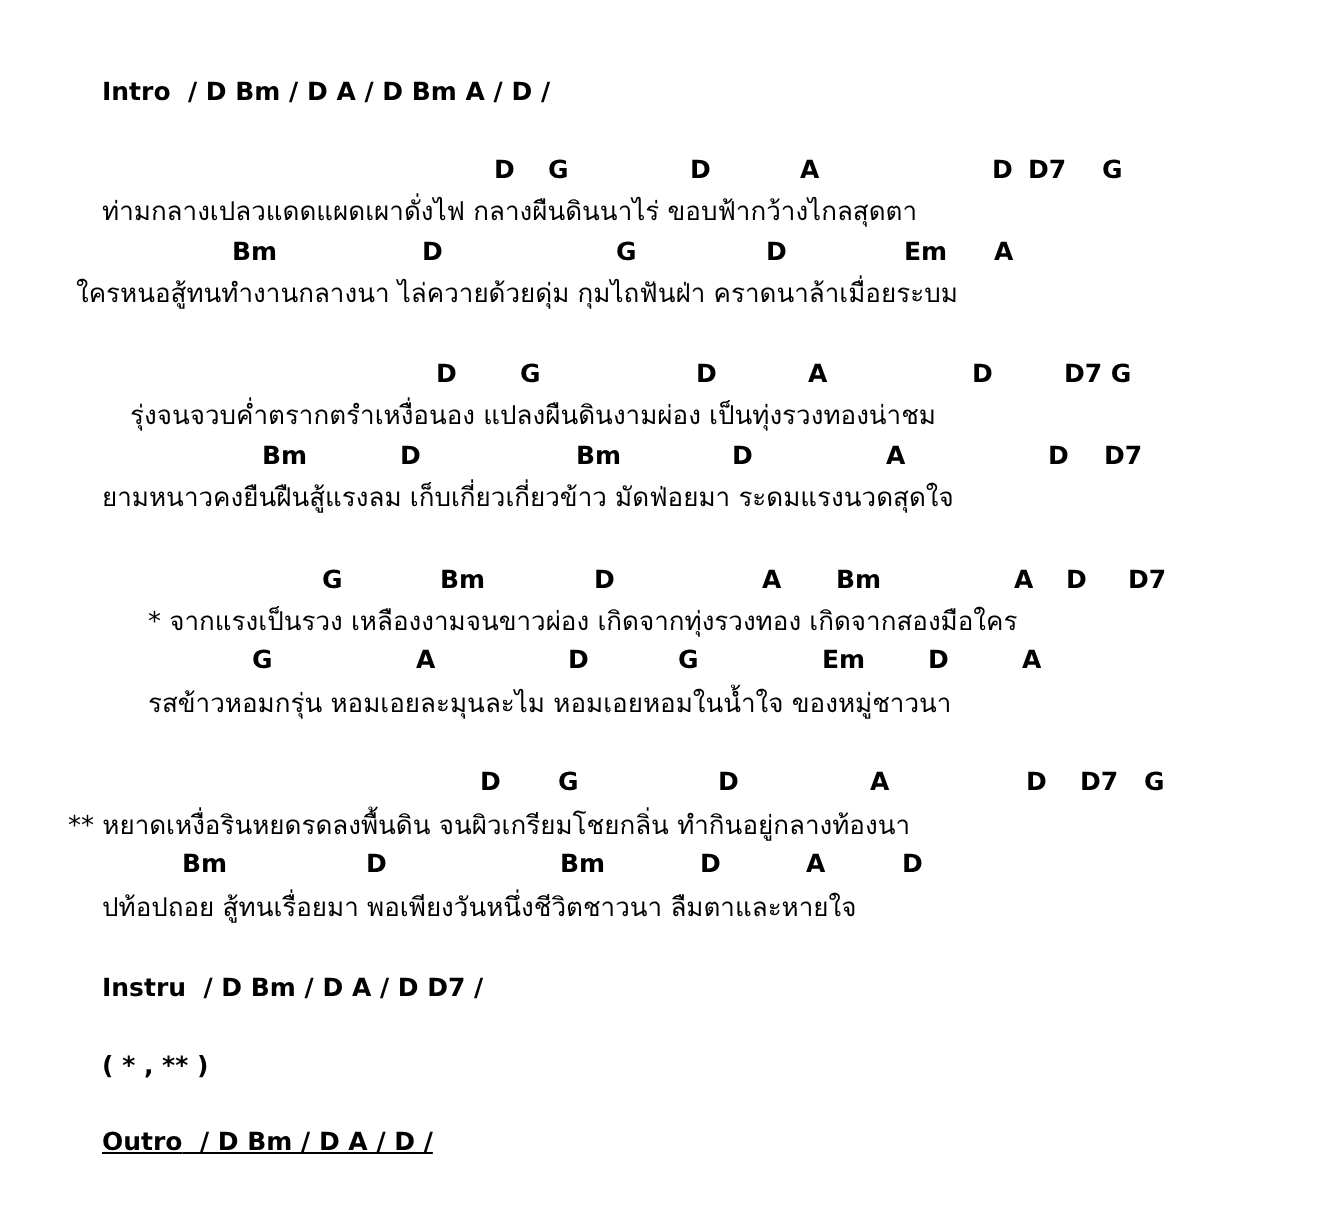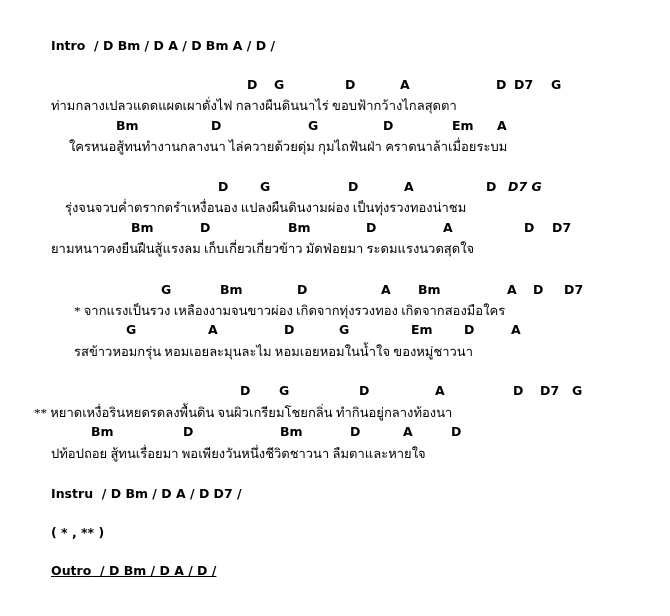--- a/index.html
+++ b/index.html
@@ -1,21 +1,21 @@
 <!DOCTYPE html>
 <html><head>
 <meta charset="utf-8">
 <style>
   html, body { margin:0; padding:0; background:#ffffff; }
   body { width:670px; height:616px; position:relative; overflow:hidden;
          font-family:"DejaVu Sans", sans-serif; color:#000; }
   .abs { position:absolute; white-space:nowrap; }
   .bold { font-weight:bold; font-size:12.5px; letter-spacing:0; }
   .chord { font-weight:bold; font-size:12.5px; position:absolute; white-space:nowrap; }
-  .lyric { font-size:13px; position:absolute; white-space:nowrap;font-family:Liberation Serif, serif; }
+  .lyric { font-size:13px; position:absolute; white-space:nowrap; }
 </style>
 </head>
 <body>
 
 <div class="abs bold" style="left:51px; top:38px;text-align:center;">
   <span>Intro</span>&nbsp;&nbsp;<span>/ D Bm / D A / D Bm A / D /</span>
 </div>
 
 <div>
   <span class="chord" style="left:247px; top:77px;">D</span>
@@ -29,29 +29,29 @@
 <div class="lyric" style="left:51px; top:95px;">ท่ามกลางเปลวแดดแผดเผาดั่งไฟ กลางผืนดินนาไร่ ขอบฟ้ากว้างไกลสุดตา</div>
 
 <div>
   <span class="chord" style="left:116px; top:118px;">Bm</span>
   <span class="chord" style="left:211px; top:118px;">D</span>
   <span class="chord" style="left:308px; top:118px;">G</span>
   <span class="chord" style="left:383px; top:118px;">D</span>
   <span class="chord" style="left:452px; top:118px;">Em</span>
   <span class="chord" style="left:497px; top:118px;">A</span>
 </div>
-<div class="lyric" style="left:69px; top:136px;">ใครหนอสู้ทนทำงานกลางนา ไล่ควายด้วยดุ่ม กุมไถฟันฝ่า  คราดนาล้าเมื่อยระบม</div>
+<div class="lyric" style="left:38px; top:136px;">ใครหนอสู้ทนทำงานกลางนา ไล่ควายด้วยดุ่ม กุมไถฟันฝ่า  คราดนาล้าเมื่อยระบม</div>
 
 <div>
   <span class="chord" style="left:218px; top:179px;">D</span>
   <span class="chord" style="left:260px; top:179px;">G</span>
   <span class="chord" style="left:348px; top:179px;">D</span>
   <span class="chord" style="left:404px; top:179px;">A</span>
   <span class="chord" style="left:486px; top:179px;">D</span>
-  <span class="chord" style="left:508px; top:179px;font-style:italic;">D7 G</span>
+  <span class="chord" style="left:532px; top:179px;">D7 G</span>
 </div>
 <div class="lyric" style="left:65px; top:197px;">รุ่งจนจวบค่ำตรากตรำเหงื่อนอง  แปลงผืนดินงามผ่อง เป็นทุ่งรวงทองน่าชม</div>
 
 <div>
   <span class="chord" style="left:131px; top:220px;">Bm</span>
   <span class="chord" style="left:200px; top:220px;">D</span>
   <span class="chord" style="left:288px; top:220px;">Bm</span>
   <span class="chord" style="left:366px; top:220px;">D</span>
   <span class="chord" style="left:443px; top:220px;">A</span>
   <span class="chord" style="left:524px; top:220px;">D</span>

